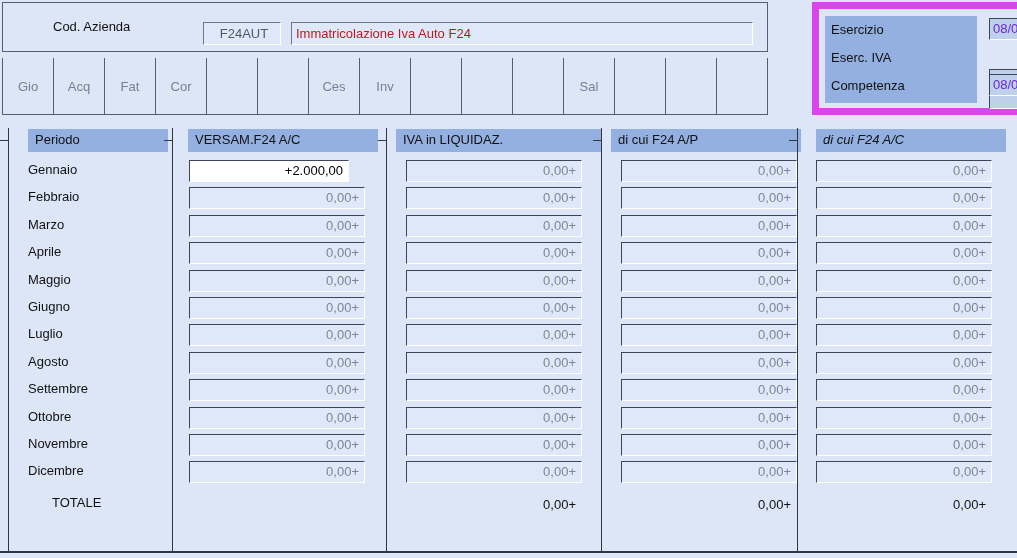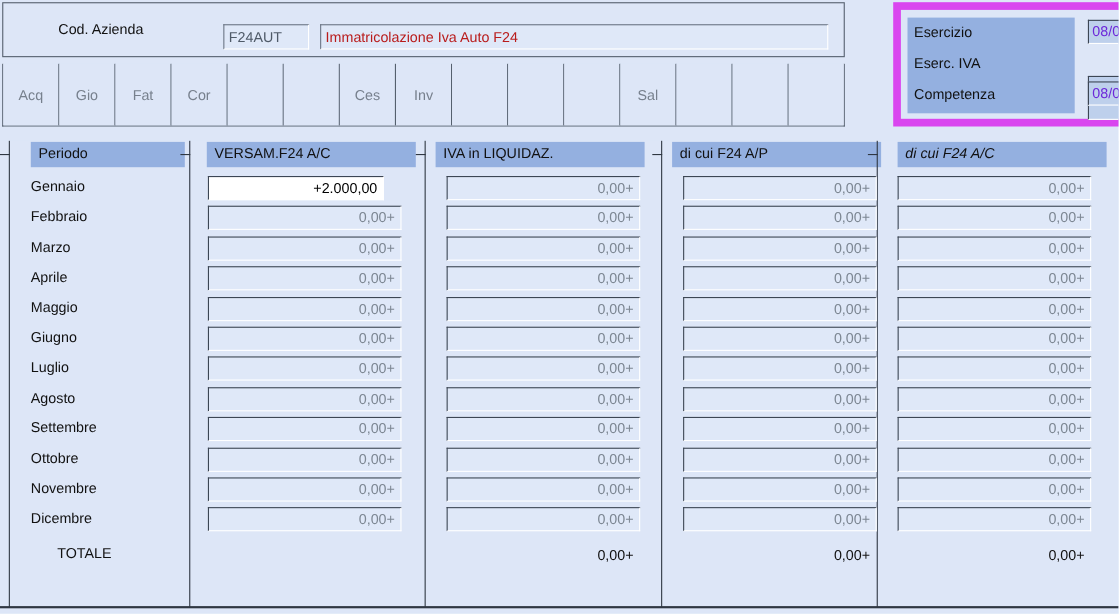--- a/index.html
+++ b/index.html
@@ -51,20 +51,21 @@
     border: 1px solid #6c7685;
     border-right-color: #ffffff;
     border-bottom-color: #ffffff;
     box-sizing: border-box;
     font-size: 13px;
     color: #4f5a68;
     line-height: 21px;
     padding-left: 4px;
     overflow: hidden;
     white-space: nowrap;
+    text-align: center;
   }
   .hdr-desc-box {
     position: absolute;
     left: 288px;
     top: 19px;
     width: 462px;
     height: 23px;
     background: #dfe8f8;
     border: 1px solid #6c7685;
     border-right-color: #ffffff;
@@ -273,22 +274,22 @@
 
 <div id="app">
 
   <div class="hdr-panel">
     <div class="hdr-label">Cod. Azienda</div>
     <div class="hdr-code-box">F24AUT</div>
     <div class="hdr-desc-box">Immatricolazione Iva Auto F24</div>
   </div>
 
   <div class="tabstrip" id="tabstrip">
+      <div class="tabcell">Gio</div>
       <div class="tabcell">Acq</div>
-      <div class="tabcell">Gio</div>
       <div class="tabcell">Fat</div>
       <div class="tabcell">Cor</div>
       <div class="tabcell"></div>
       <div class="tabcell"></div>
       <div class="tabcell">Ces</div>
       <div class="tabcell">Inv</div>
       <div class="tabcell"></div>
       <div class="tabcell"></div>
       <div class="tabcell"></div>
       <div class="tabcell">Sal</div>
@@ -314,21 +315,21 @@
         <div class="col-head" style="left: 20px; width: 140px;">Periodo</div>
       </div>
       <div class="colgroup" style="left: 172px;">
         <div class="col-rule"></div>
         <div class="col-tick"></div>
         <div class="col-head" style="left: 16px; width: 190px;">VERSAM.F24 A/C</div>
       </div>
       <div class="colgroup" style="left: 386px;">
         <div class="col-rule"></div>
         <div class="col-tick"></div>
-        <div class="col-head" style="left: 10px; width: 190px;">IVA in LIQUIDAZ.</div>
+        <div class="col-head" style="left: 10px; width: 205px;">IVA in LIQUIDAZ.</div>
       </div>
       <div class="colgroup" style="left: 601px;">
         <div class="col-rule"></div>
         <div class="col-tick"></div>
         <div class="col-head" style="left: 10px; width: 190px;">di cui F24 A/P</div>
       </div>
       <div class="colgroup" style="left: 797px;">
         <div class="col-rule"></div>
         <div class="col-tick"></div>
         <div class="col-head" style="left: 19px; width: 190px; font-style: italic;">di cui F24 A/C</div>

